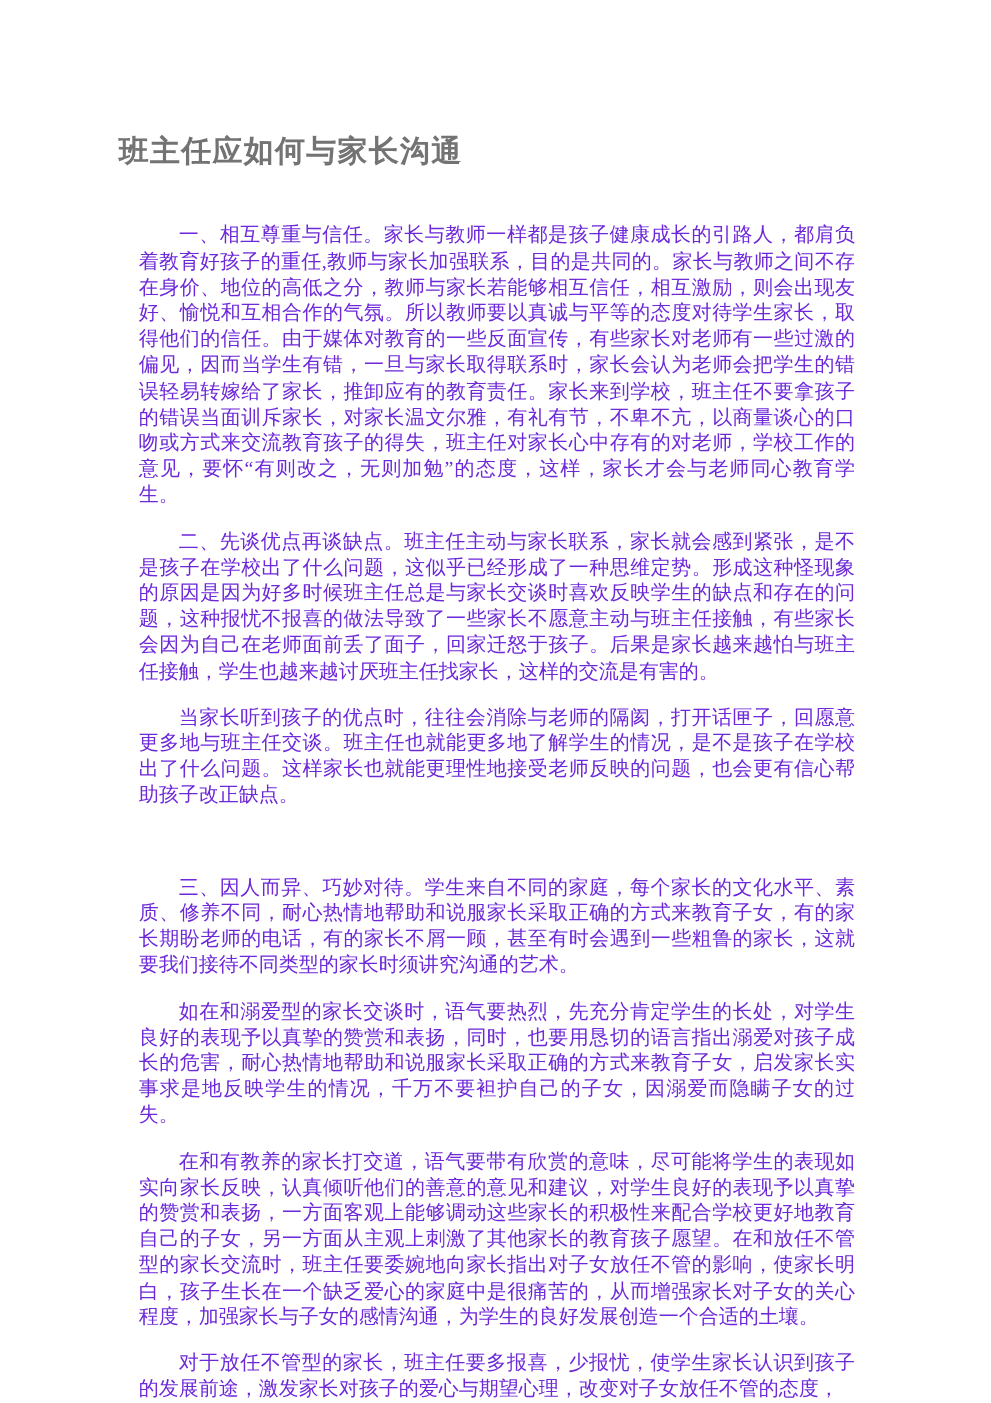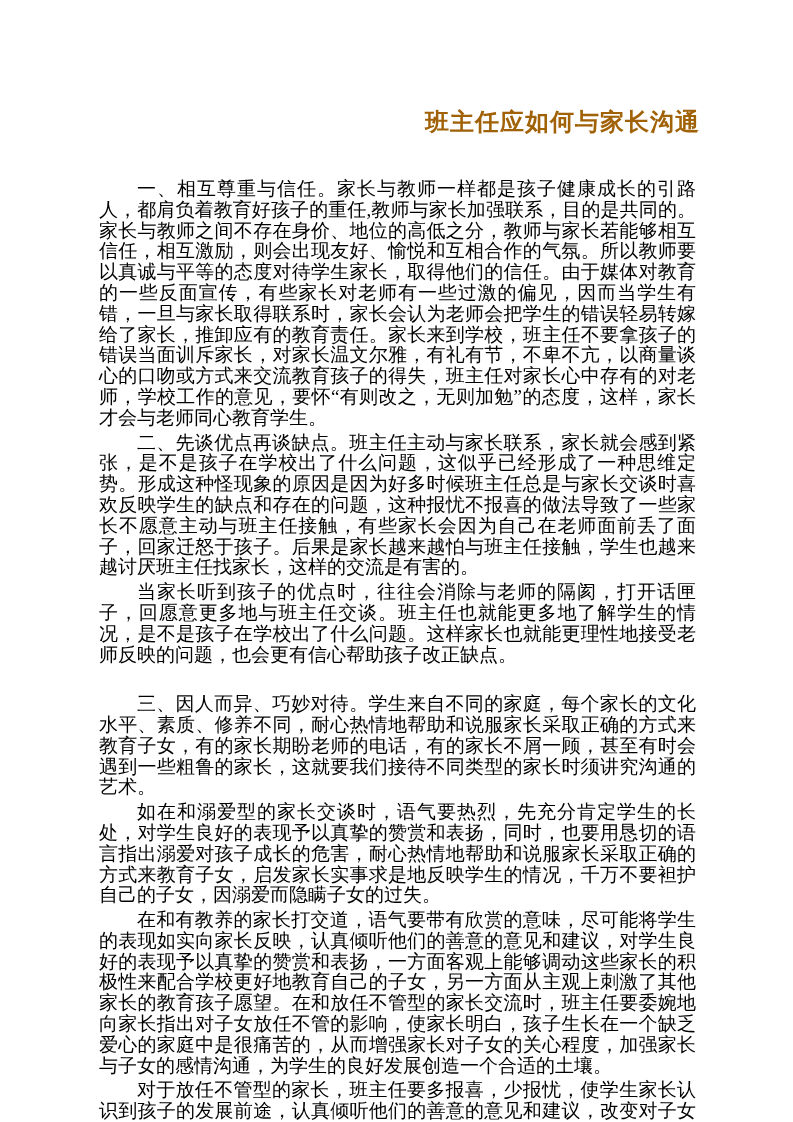--- a/index.html
+++ b/index.html
@@ -16,33 +16,33 @@
     overflow: hidden;
     box-sizing: border-box;
     padding: 105px 93px 0 95px;
   }
   .doc-title {
     margin: 0 0 40px 0;
     font-family: "Liberation Sans", "DejaVu Sans", sans-serif;
     font-weight: 700;
     font-size: 24px;
     line-height: 34px;
-    text-align: right;
-    color: #a16207;
+    text-align: left;
+    color: #737373;
     letter-spacing: 1px;
   }
   .doc-body {
     width: 605px;
   }
   .doc-body p {
-    margin: 4px;
+    margin: 16px;
     font-family: "Liberation Serif", "DejaVu Serif", serif;
-    font-size: 19px;
+    font-size: 16px;
     line-height: 20.8px;
-    color: #000000;
+    color: #6d28d9;
     text-align: justify;
     text-indent: 2em;
     word-break: break-all;
   }
   .blank-line {
     height: 20.8px;
   }
 </style>
 </head>
 <body>
@@ -51,15 +51,15 @@
   <h1 class="doc-title">班主任应如何与家长沟通</h1>
 
   <div class="doc-body">
     <p>一、相互尊重与信任。家长与教师一样都是孩子健康成长的引路人，都肩负着教育好孩子的重任,教师与家长加强联系，目的是共同的。家长与教师之间不存在身价、地位的高低之分，教师与家长若能够相互信任，相互激励，则会出现友好、愉悦和互相合作的气氛。所以教师要以真诚与平等的态度对待学生家长，取得他们的信任。由于媒体对教育的一些反面宣传，有些家长对老师有一些过激的偏见，因而当学生有错，一旦与家长取得联系时，家长会认为老师会把学生的错误轻易转嫁给了家长，推卸应有的教育责任。家长来到学校，班主任不要拿孩子的错误当面训斥家长，对家长温文尔雅，有礼有节，不卑不亢，以商量谈心的口吻或方式来交流教育孩子的得失，班主任对家长心中存有的对老师，学校工作的意见，要怀“有则改之，无则加勉”的态度，这样，家长才会与老师同心教育学生。</p>
     <p>二、先谈优点再谈缺点。班主任主动与家长联系，家长就会感到紧张，是不是孩子在学校出了什么问题，这似乎已经形成了一种思维定势。形成这种怪现象的原因是因为好多时候班主任总是与家长交谈时喜欢反映学生的缺点和存在的问题，这种报忧不报喜的做法导致了一些家长不愿意主动与班主任接触，有些家长会因为自己在老师面前丢了面子，回家迁怒于孩子。后果是家长越来越怕与班主任接触，学生也越来越讨厌班主任找家长，这样的交流是有害的。</p>
     <p>当家长听到孩子的优点时，往往会消除与老师的隔阂，打开话匣子，回愿意更多地与班主任交谈。班主任也就能更多地了解学生的情况，是不是孩子在学校出了什么问题。这样家长也就能更理性地接受老师反映的问题，也会更有信心帮助孩子改正缺点。</p>
     <div class="blank-line"></div>
     <p>三、因人而异、巧妙对待。学生来自不同的家庭，每个家长的文化水平、素质、修养不同，耐心热情地帮助和说服家长采取正确的方式来教育子女，有的家长期盼老师的电话，有的家长不屑一顾，甚至有时会遇到一些粗鲁的家长，这就要我们接待不同类型的家长时须讲究沟通的艺术。</p>
     <p>如在和溺爱型的家长交谈时，语气要热烈，先充分肯定学生的长处，对学生良好的表现予以真挚的赞赏和表扬，同时，也要用恳切的语言指出溺爱对孩子成长的危害，耐心热情地帮助和说服家长采取正确的方式来教育子女，启发家长实事求是地反映学生的情况，千万不要袒护自己的子女，因溺爱而隐瞒子女的过失。</p>
     <p>在和有教养的家长打交道，语气要带有欣赏的意味，尽可能将学生的表现如实向家长反映，认真倾听他们的善意的意见和建议，对学生良好的表现予以真挚的赞赏和表扬，一方面客观上能够调动这些家长的积极性来配合学校更好地教育自己的子女，另一方面从主观上刺激了其他家长的教育孩子愿望。在和放任不管型的家长交流时，班主任要委婉地向家长指出对子女放任不管的影响，使家长明白，孩子生长在一个缺乏爱心的家庭中是很痛苦的，从而增强家长对子女的关心程度，加强家长与子女的感情沟通，为学生的良好发展创造一个合适的土壤。</p>
-    <p>对于放任不管型的家长，班主任要多报喜，少报忧，使学生家长认识到孩子的发展前途，认真倾听他们的善意的意见和建议，改变对子女放任不管的态度，</p>
+    <p>对于放任不管型的家长，班主任要多报喜，少报忧，使学生家长认识到孩子的发展前途，激发家长对孩子的爱心与期望心理，改变对子女放任不管的态度，</p>
   </div>
 </div>
 
 </body></html>

